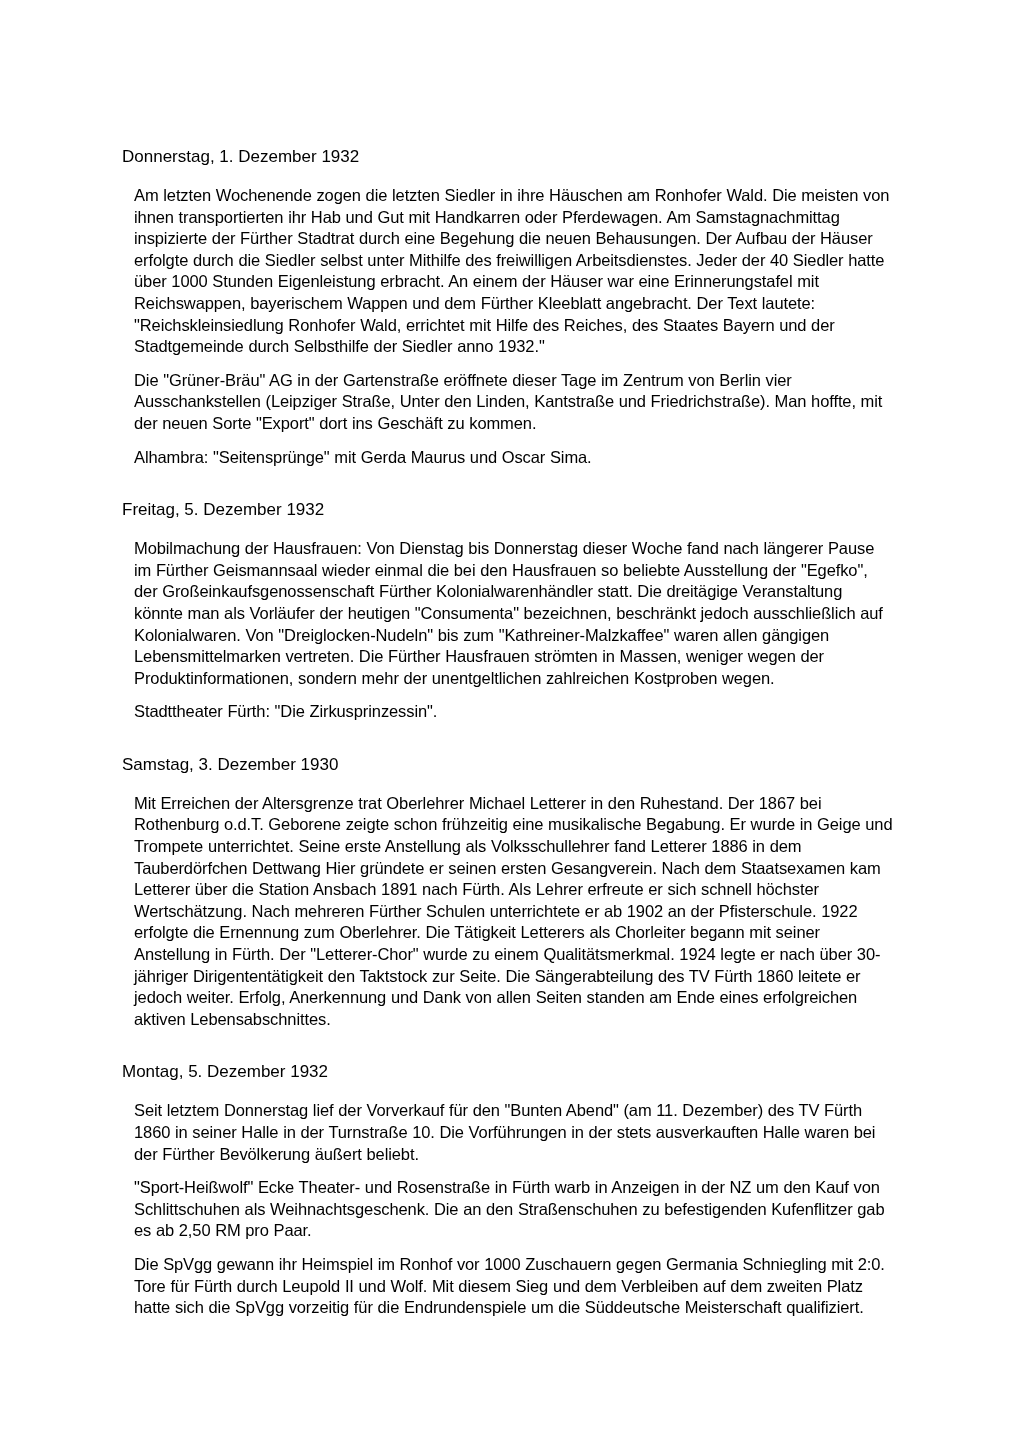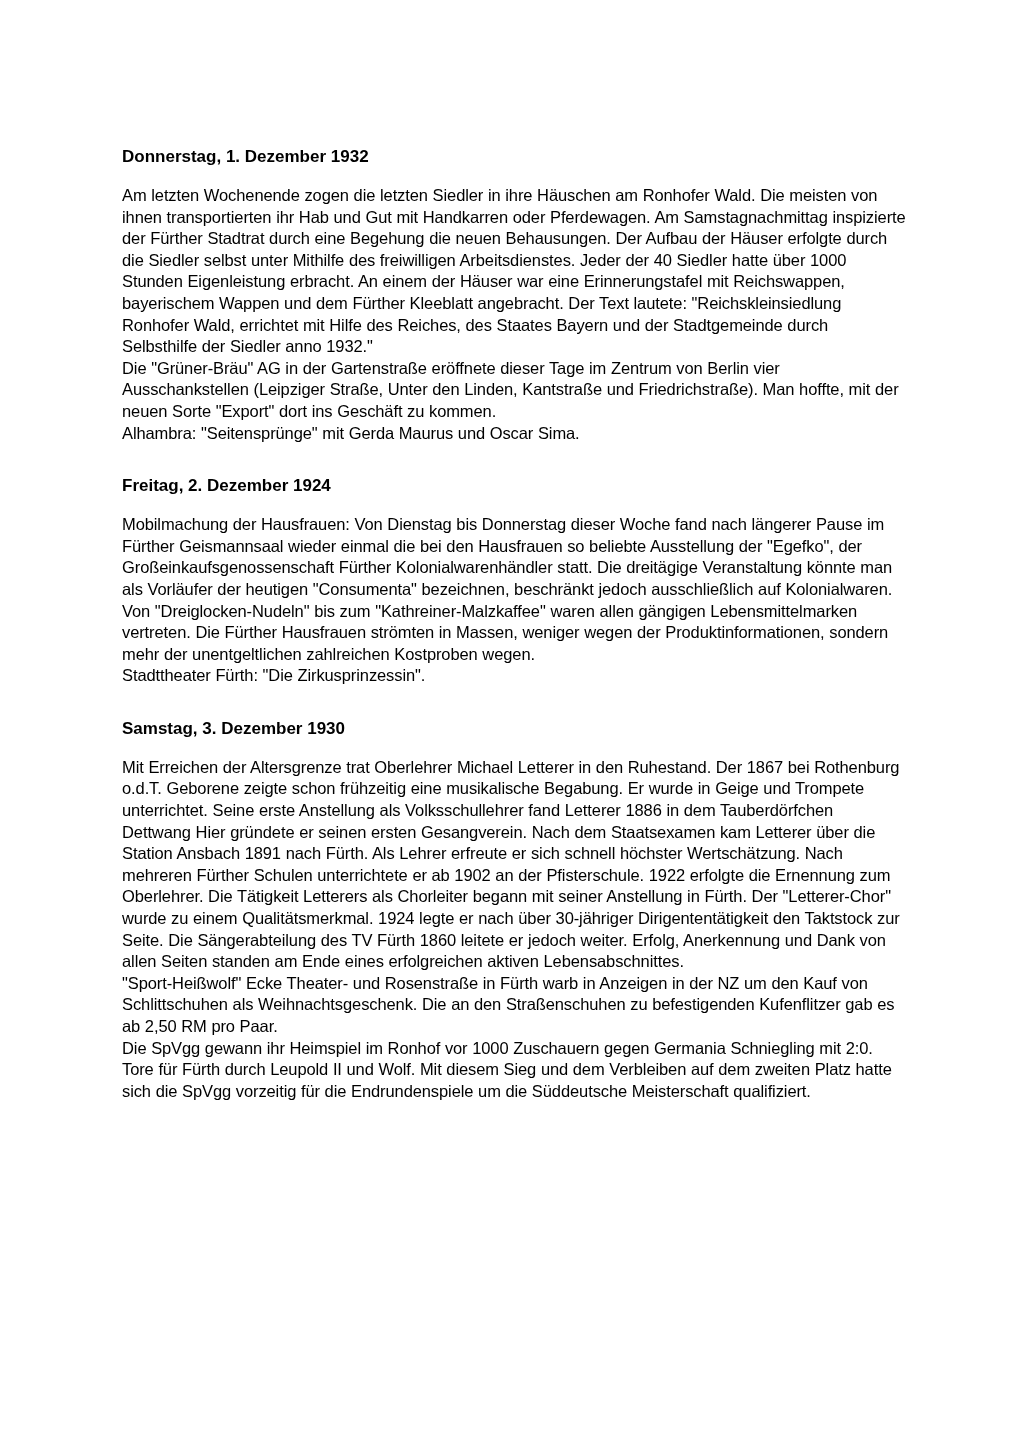--- a/index.html
+++ b/index.html
@@ -19,55 +19,57 @@
     width: 1024px;
     height: 1448px;
     padding: 146px 118px 40px 122px;
   }
   .doc-section {
     width: 784px;
   }
   .heading {
     font-size: 17px;
     line-height: 22px;
-    font-weight: bold;
+    font-weight: normal;
     margin: 31px 0 17px 0;
   }
   .doc-section:first-child .heading {
     margin-top: 0;
   }
   .para {
-    margin: 0;
+    margin: 12px;
     font-size: 16.5px;
     line-height: 21.6px;
     letter-spacing: -0.1px;
     word-spacing: 0.2px;
   }
 </style>
 </head>
 <body>
 
 <main class="page">
 
   <section class="doc-section">
     <h2 class="heading">Donnerstag, 1. Dezember 1932</h2>
     <p class="para">Am letzten Wochenende zogen die letzten Siedler in ihre Häuschen am Ronhofer Wald. Die meisten von ihnen transportierten ihr Hab und Gut mit Handkarren oder Pferdewagen. Am Samstagnachmittag inspizierte der Fürther Stadtrat durch eine Begehung die neuen Behausungen. Der Aufbau der Häuser erfolgte durch die Siedler selbst unter Mithilfe des freiwilligen Arbeitsdienstes. Jeder der 40 Siedler hatte über 1000 Stunden Eigenleistung erbracht. An einem der Häuser war eine Erinnerungstafel mit Reichswappen, bayerischem Wappen und dem Fürther Kleeblatt angebracht. Der Text lautete: "Reichskleinsiedlung Ronhofer Wald, errichtet mit Hilfe des Reiches, des Staates Bayern und der Stadtgemeinde durch Selbsthilfe der Siedler anno 1932."</p>
     <p class="para">Die "Grüner-Bräu" AG in der Gartenstraße eröffnete dieser Tage im Zentrum von Berlin vier Ausschankstellen (Leipziger Straße, Unter den Linden, Kantstraße und Friedrichstraße). Man hoffte, mit der neuen Sorte "Export" dort ins Geschäft zu kommen.</p>
     <p class="para">Alhambra: "Seitensprünge" mit Gerda Maurus und Oscar Sima.</p>
   </section>
 
   <section class="doc-section">
-    <h2 class="heading">Freitag, 2. Dezember 1924</h2>
+    <h2 class="heading">Freitag, 5. Dezember 1932</h2>
     <p class="para">Mobilmachung der Hausfrauen: Von Dienstag bis Donnerstag dieser Woche fand nach längerer Pause im Fürther Geismannsaal wieder einmal die bei den Hausfrauen so beliebte Ausstellung der "Egefko", der Großeinkaufsgenossenschaft Fürther Kolonialwarenhändler statt. Die dreitägige Veranstaltung könnte man als Vorläufer der heutigen "Consumenta" bezeichnen, beschränkt jedoch ausschließlich auf Kolonialwaren. Von "Dreiglocken-Nudeln" bis zum "Kathreiner-Malzkaffee" waren allen gängigen Lebensmittelmarken vertreten. Die Fürther Hausfrauen strömten in Massen, weniger wegen der Produktinformationen, sondern mehr der unentgeltlichen zahlreichen Kostproben wegen.</p>
     <p class="para">Stadttheater Fürth: "Die Zirkusprinzessin".</p>
   </section>
 
   <section class="doc-section">
     <h2 class="heading">Samstag, 3. Dezember 1930</h2>
     <p class="para">Mit Erreichen der Altersgrenze trat Oberlehrer Michael Letterer in den Ruhestand. Der 1867 bei Rothenburg o.d.T. Geborene zeigte schon frühzeitig eine musikalische Begabung. Er wurde in Geige und Trompete unterrichtet. Seine erste Anstellung als Volksschullehrer fand Letterer 1886 in dem Tauberdörfchen Dettwang Hier gründete er seinen ersten Gesangverein. Nach dem Staatsexamen kam Letterer über die Station Ansbach 1891 nach Fürth. Als Lehrer erfreute er sich schnell höchster Wertschätzung. Nach mehreren Fürther Schulen unterrichtete er ab 1902 an der Pfisterschule. 1922 erfolgte die Ernennung zum Oberlehrer. Die Tätigkeit Letterers als Chorleiter begann mit seiner Anstellung in Fürth. Der "Letterer-Chor" wurde zu einem Qualitätsmerkmal. 1924 legte er nach über 30-jähriger Dirigententätigkeit den Taktstock zur Seite. Die Sängerabteilung des TV Fürth 1860 leitete er jedoch weiter. Erfolg, Anerkennung und Dank von allen Seiten standen am Ende eines erfolgreichen aktiven Lebensabschnittes.</p>
   </section>
 
   <section class="doc-section">
+    <h2 class="heading">Montag, 5. Dezember 1932</h2>
+    <p class="para">Seit letztem Donnerstag lief der Vorverkauf für den "Bunten Abend" (am 11. Dezember) des TV Fürth 1860 in seiner Halle in der Turnstraße 10. Die Vorführungen in der stets ausverkauften Halle waren bei der Fürther Bevölkerung äußert beliebt.</p>
     <p class="para">"Sport-Heißwolf" Ecke Theater- und Rosenstraße in Fürth warb in Anzeigen in der NZ um den Kauf von Schlittschuhen als Weihnachtsgeschenk. Die an den Straßenschuhen zu befestigenden Kufenflitzer gab es ab 2,50 RM pro Paar.</p>
     <p class="para">Die SpVgg gewann ihr Heimspiel im Ronhof vor 1000 Zuschauern gegen Germania Schniegling mit 2:0. Tore für Fürth durch Leupold II und Wolf. Mit diesem Sieg und dem Verbleiben auf dem zweiten Platz hatte sich die SpVgg vorzeitig für die Endrundenspiele um die Süddeutsche Meisterschaft qualifiziert.</p>
   </section>
 
 </main>
 
 </body></html>

